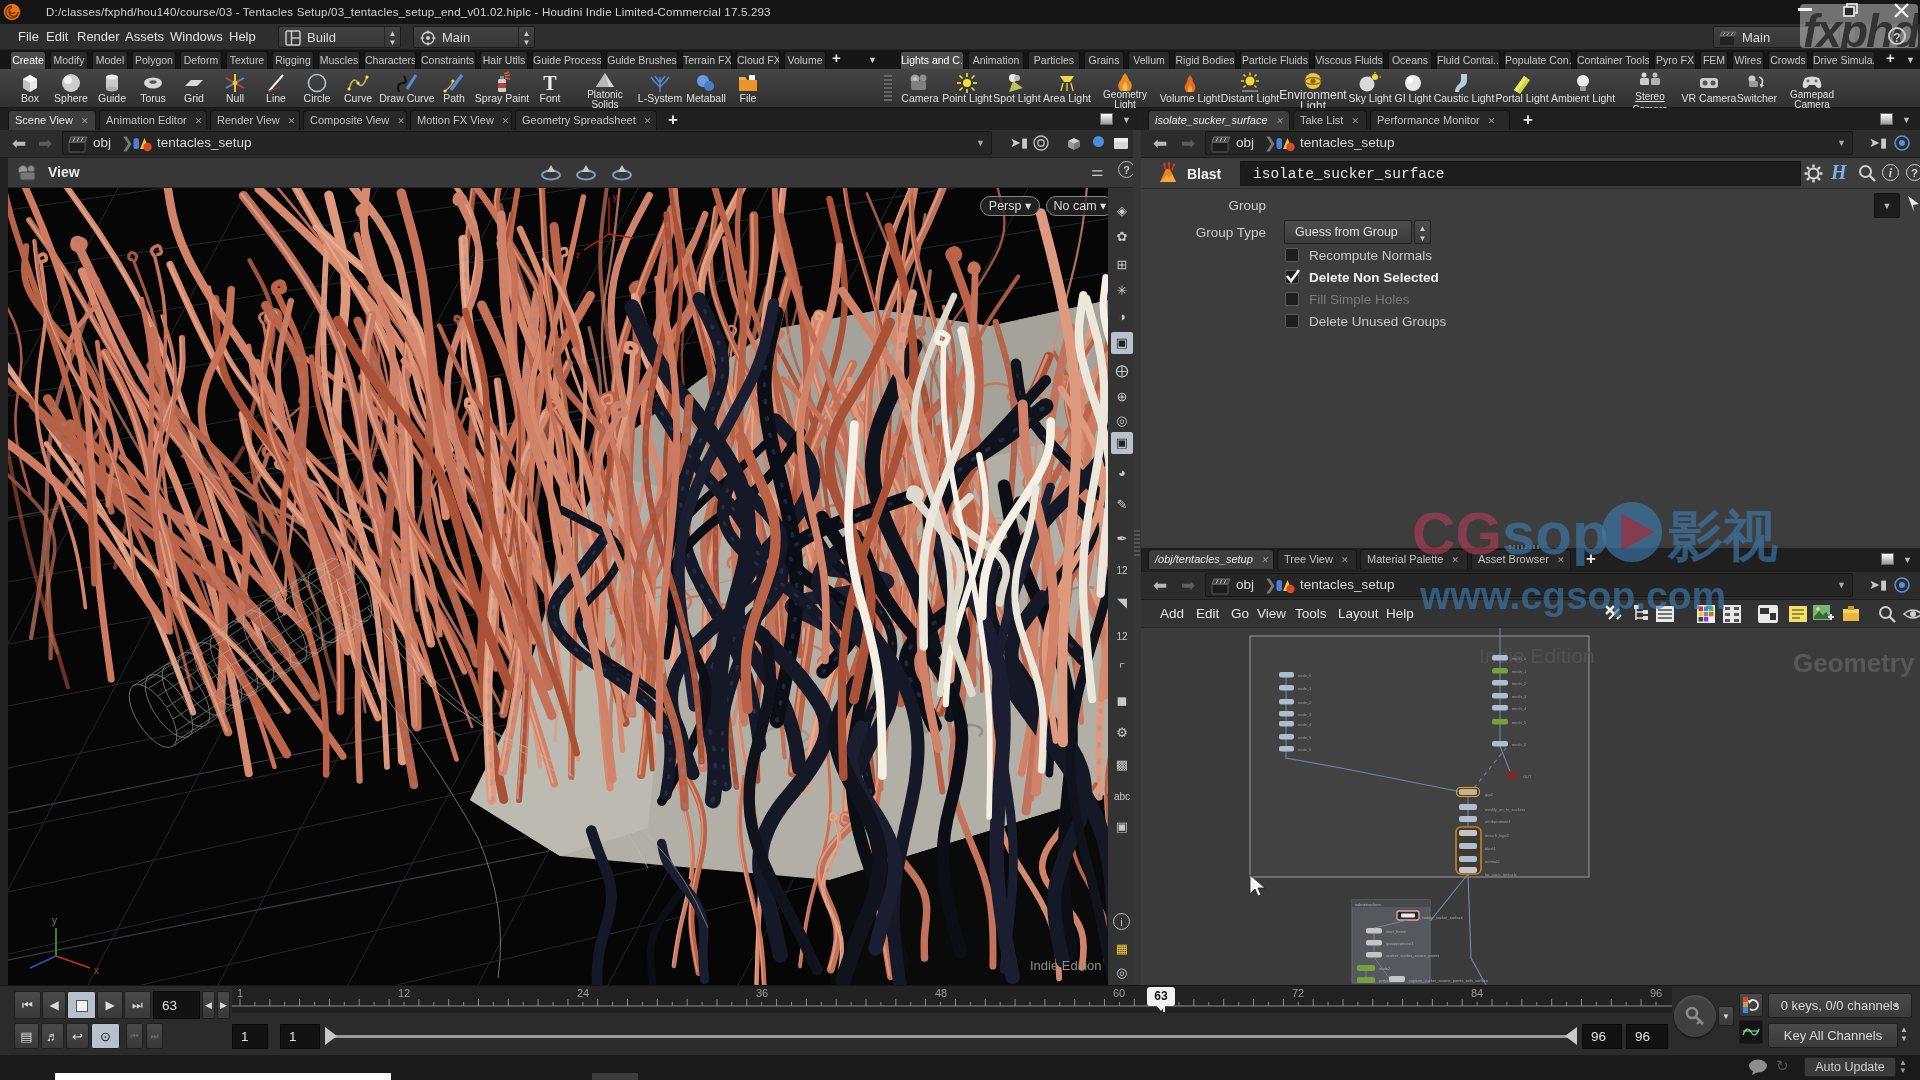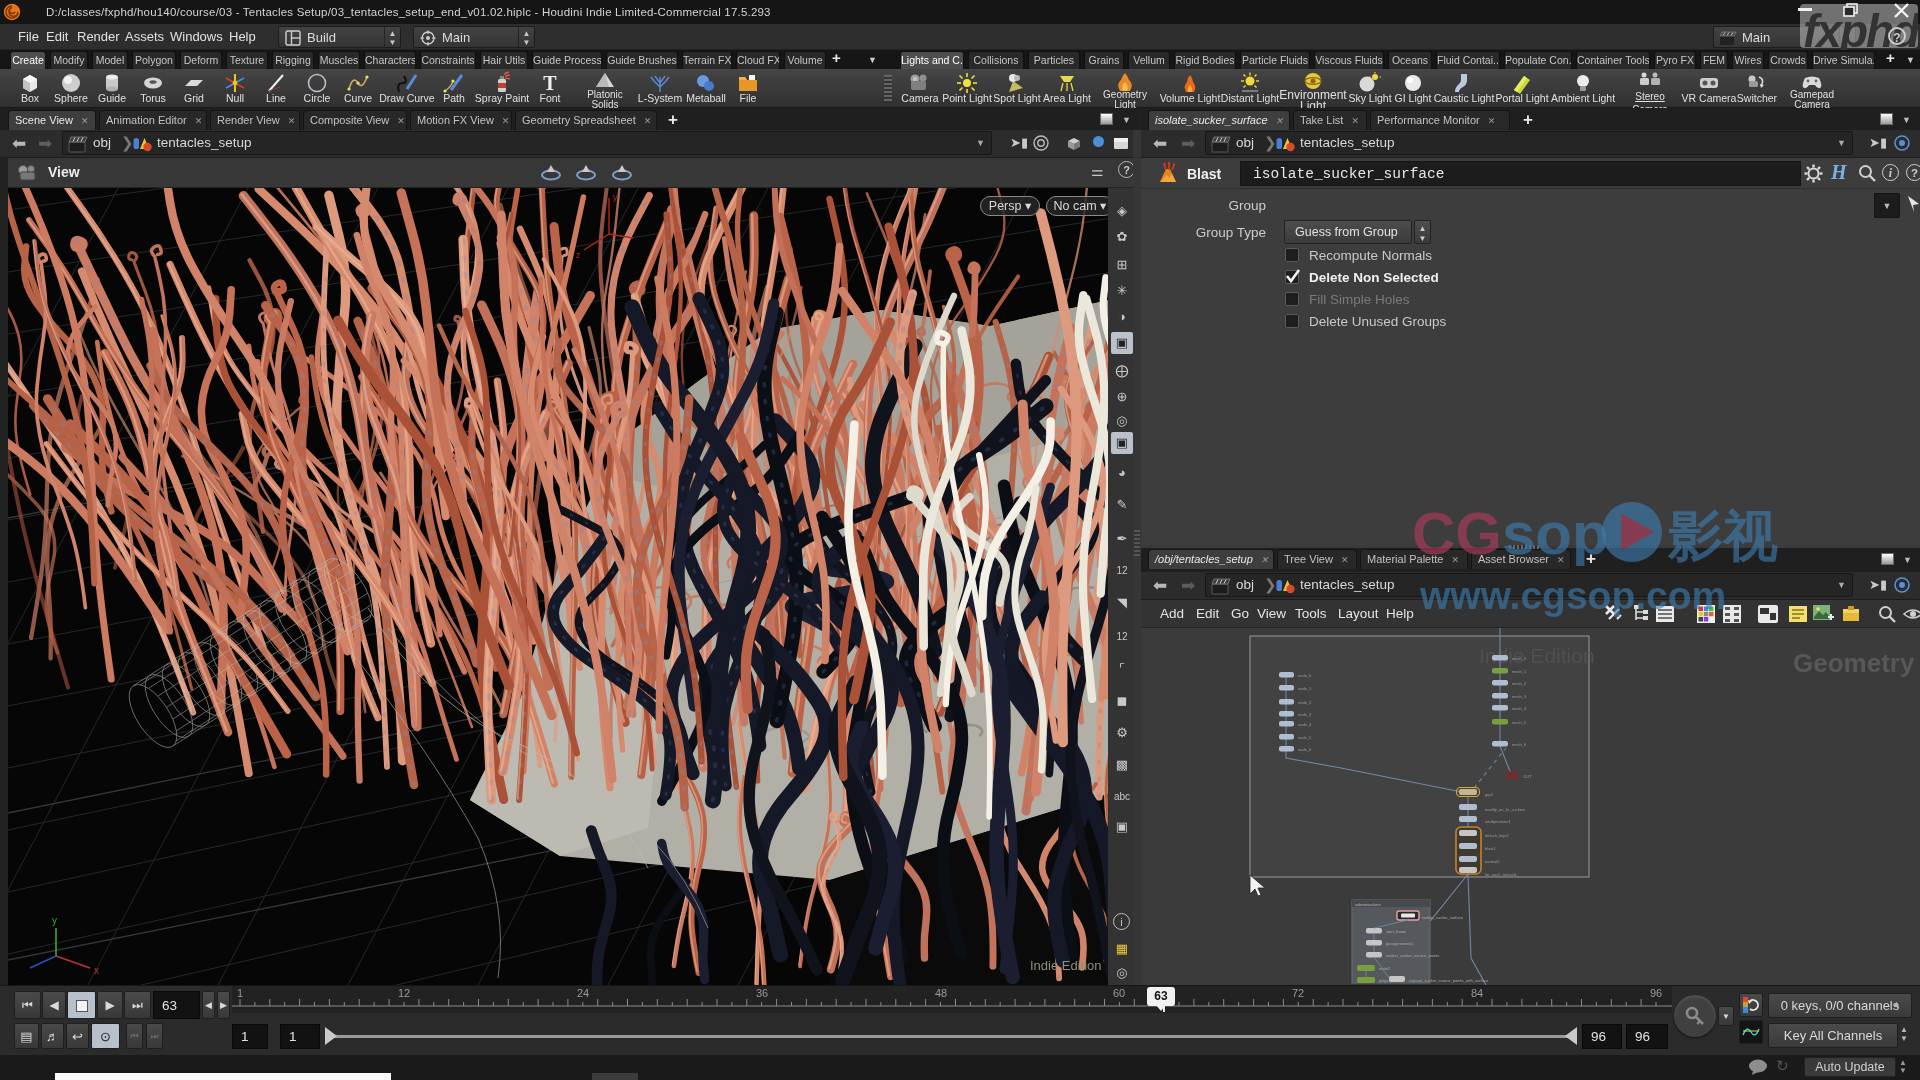--- a/index.html
+++ b/index.html
@@ -134,31 +134,31 @@
 <div id="shelftabs" class="abs">
 <div class="stab active" style="left:10px;width:36px;text-align:center;padding:0">Create</div>
 <div class="stab" style="left:50px;width:38px;text-align:center;padding:0">Modify</div>
 <div class="stab" style="left:92px;width:36px;text-align:center;padding:0">Model</div>
 <div class="stab" style="left:132px;width:44px;text-align:center;padding:0">Polygon</div>
 <div class="stab" style="left:180px;width:42px;text-align:center;padding:0">Deform</div>
 <div class="stab" style="left:226px;width:42px;text-align:center;padding:0">Texture</div>
 <div class="stab" style="left:272px;width:42px;text-align:center;padding:0">Rigging</div>
 <div class="stab" style="left:318px;width:42px;text-align:center;padding:0">Muscles</div>
 <div class="stab" style="left:364px;width:52px;text-align:center;padding:0">Characters</div>
-<div class="stab" style="left:420px;width:56px;text-align:center;padding:0">Constraints</div>
+<div class="stab" style="left:420px;width:56px;padding:0">Constraints</div>
 <div class="stab" style="left:480px;width:48px;text-align:center;padding:0">Hair Utils</div>
 <div class="stab" style="left:532px;width:70px;text-align:center;padding:0">Guide Process</div>
 <div class="stab" style="left:606px;width:72px;text-align:center;padding:0">Guide Brushes</div>
 <div class="stab" style="left:682px;width:50px;text-align:center;padding:0">Terrain FX</div>
 <div class="stab" style="left:736px;width:44px;text-align:center;padding:0">Cloud FX</div>
 <div class="stab" style="left:784px;width:42px;text-align:center;padding:0">Volume</div>
 <div class="plusbtn" style="left:832px;top:-1px;font-size:15px">+</div>
 <div class="abs" style="left:868px;top:5px;color:#ccc;font-size:9px">▼</div>
 <div class="stab active" style="left:900px;width:64px;text-align:center;padding:0">Lights and C...</div>
-<div class="stab" style="left:968px;width:56px;text-align:center;padding:0">Collisions</div>
+<div class="stab" style="left:968px;width:56px;text-align:center;padding:0">Animation</div>
 <div class="stab" style="left:1028px;width:52px;text-align:center;padding:0">Particles</div>
 <div class="stab" style="left:1084px;width:40px;text-align:center;padding:0">Grains</div>
 <div class="stab" style="left:1128px;width:42px;text-align:center;padding:0">Vellum</div>
 <div class="stab" style="left:1174px;width:62px;text-align:center;padding:0">Rigid Bodies</div>
 <div class="stab" style="left:1240px;width:70px;text-align:center;padding:0">Particle Fluids</div>
 <div class="stab" style="left:1314px;width:70px;text-align:center;padding:0">Viscous Fluids</div>
 <div class="stab" style="left:1388px;width:44px;text-align:center;padding:0">Oceans</div>
 <div class="stab" style="left:1436px;width:64px;text-align:center;padding:0">Fluid Contai...</div>
 <div class="stab" style="left:1504px;width:68px;text-align:center;padding:0">Populate Con...</div>
 <div class="stab" style="left:1576px;width:74px;text-align:center;padding:0">Container Tools</div>

